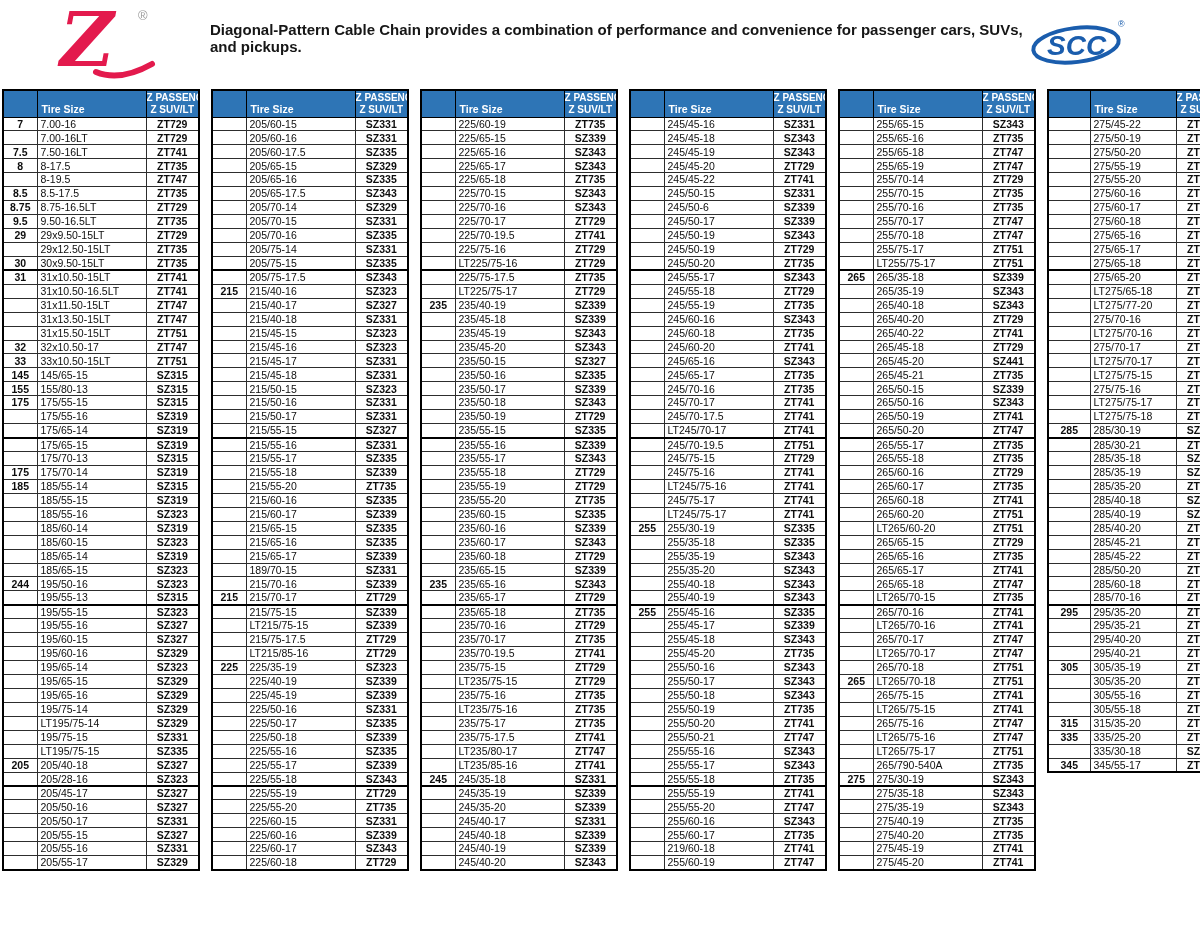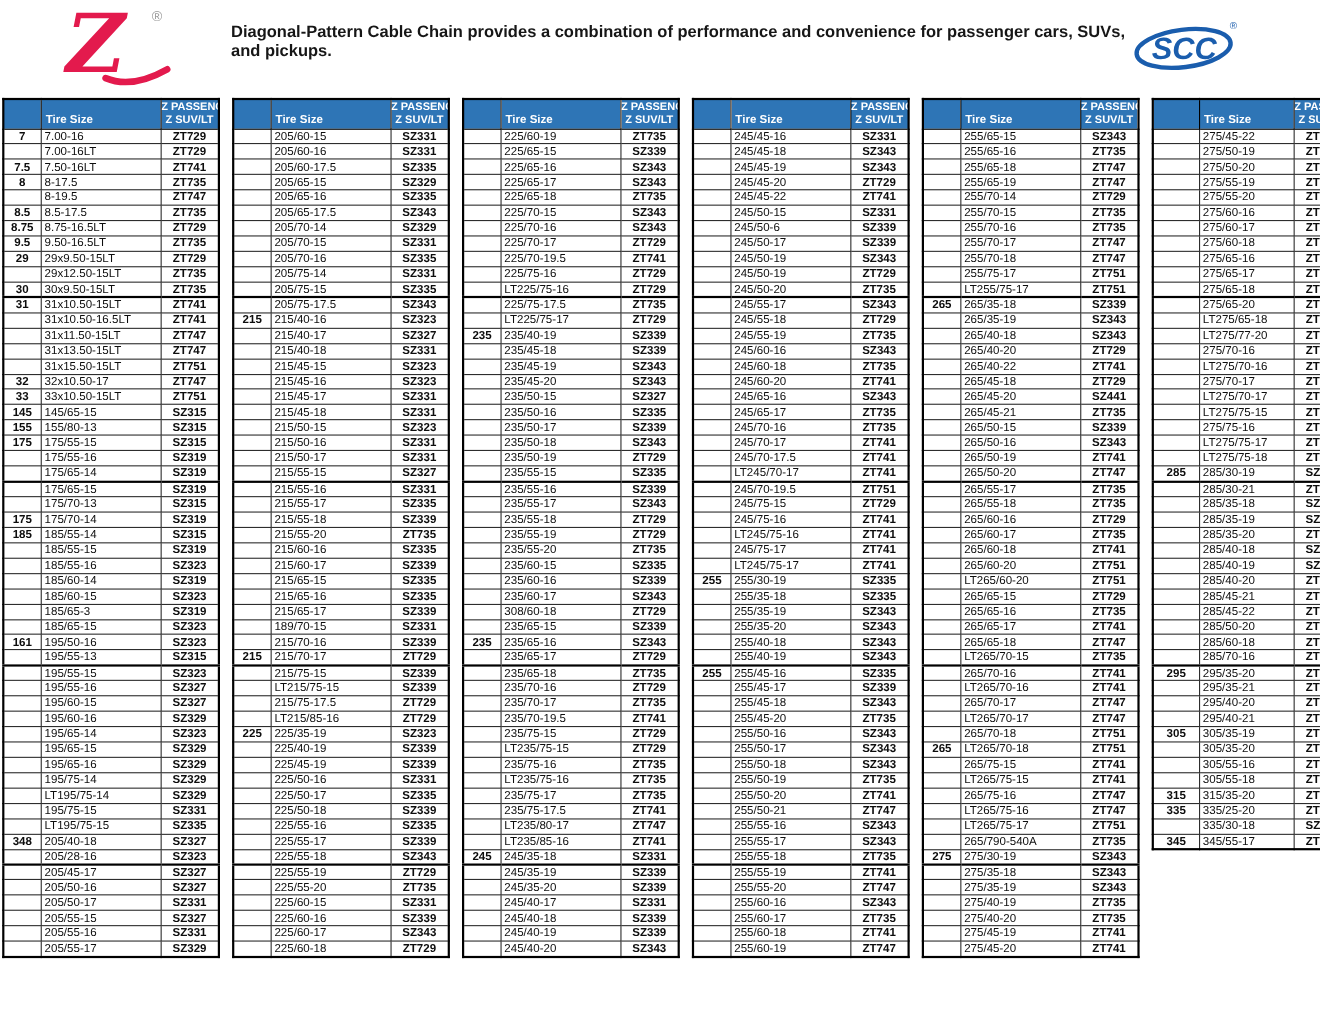--- a/index.html
+++ b/index.html
@@ -239,30 +239,30 @@
           <td class="c-tire">185/60-14</td>
           <td class="c-chain">SZ319</td>
         </tr>
         <tr>
           <td class="c-pre"></td>
           <td class="c-tire">185/60-15</td>
           <td class="c-chain">SZ323</td>
         </tr>
         <tr>
           <td class="c-pre"></td>
-          <td class="c-tire">185/65-3</td>
+          <td class="c-tire">185/65-14</td>
           <td class="c-chain">SZ319</td>
         </tr>
         <tr>
           <td class="c-pre"></td>
           <td class="c-tire">185/65-15</td>
           <td class="c-chain">SZ323</td>
         </tr>
         <tr>
-          <td class="c-pre">161</td>
+          <td class="c-pre">244</td>
           <td class="c-tire">195/50-16</td>
           <td class="c-chain">SZ323</td>
         </tr>
         <tr class="grp-end">
           <td class="c-pre"></td>
           <td class="c-tire">195/55-13</td>
           <td class="c-chain">SZ315</td>
         </tr>
         <tr>
           <td class="c-pre"></td>
@@ -313,21 +313,21 @@
           <td class="c-pre"></td>
           <td class="c-tire">195/75-15</td>
           <td class="c-chain">SZ331</td>
         </tr>
         <tr>
           <td class="c-pre"></td>
           <td class="c-tire">LT195/75-15</td>
           <td class="c-chain">SZ335</td>
         </tr>
         <tr>
-          <td class="c-pre">348</td>
+          <td class="c-pre">205</td>
           <td class="c-tire">205/40-18</td>
           <td class="c-chain">SZ327</td>
         </tr>
         <tr class="grp-end">
           <td class="c-pre"></td>
           <td class="c-tire">205/28-16</td>
           <td class="c-chain">SZ323</td>
         </tr>
         <tr>
           <td class="c-pre"></td>
@@ -817,21 +817,21 @@
           <td class="c-tire">235/60-16</td>
           <td class="c-chain">SZ339</td>
         </tr>
         <tr>
           <td class="c-pre"></td>
           <td class="c-tire">235/60-17</td>
           <td class="c-chain">SZ343</td>
         </tr>
         <tr>
           <td class="c-pre"></td>
-          <td class="c-tire">308/60-18</td>
+          <td class="c-tire">235/60-18</td>
           <td class="c-chain">ZT729</td>
         </tr>
         <tr>
           <td class="c-pre"></td>
           <td class="c-tire">235/65-15</td>
           <td class="c-chain">SZ339</td>
         </tr>
         <tr>
           <td class="c-pre">235</td>
           <td class="c-tire">235/65-16</td>
@@ -1211,21 +1211,21 @@
           <td class="c-tire">255/60-16</td>
           <td class="c-chain">SZ343</td>
         </tr>
         <tr>
           <td class="c-pre"></td>
           <td class="c-tire">255/60-17</td>
           <td class="c-chain">ZT735</td>
         </tr>
         <tr>
           <td class="c-pre"></td>
-          <td class="c-tire">255/60-18</td>
+          <td class="c-tire">219/60-18</td>
           <td class="c-chain">ZT741</td>
         </tr>
         <tr>
           <td class="c-pre"></td>
           <td class="c-tire">255/60-19</td>
           <td class="c-chain">ZT747</td>
         </tr>
       </tbody>
     </table>
     <table class="chain-table">

